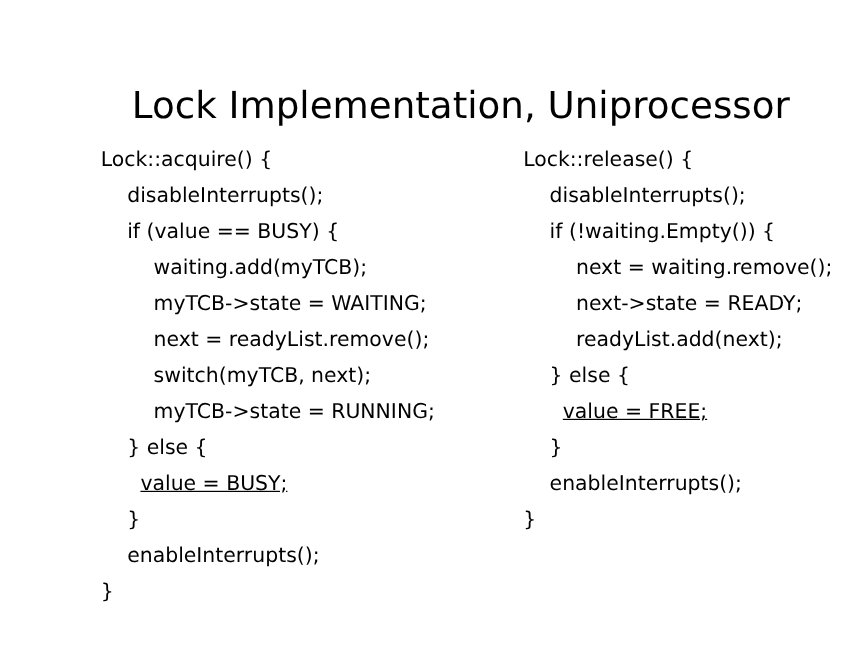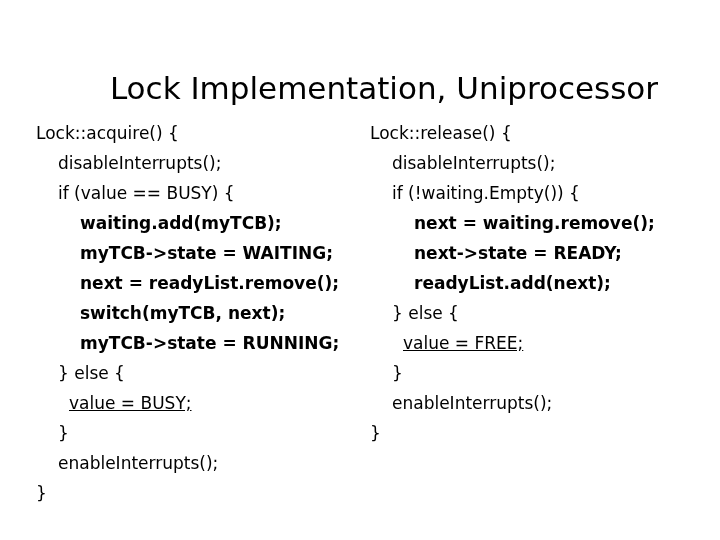--- a/index.html
+++ b/index.html
@@ -60,35 +60,36 @@
     color: #000000;
     white-space: pre;
   }
 
   #col-acquire {
     left: 36px;
     width: 330px;
   }
 
   #col-release {
-    left: 370px;
+    left: 388px;
     width: 330px;
   }
 
   .code-line {
     display: block;
     height: 30px;
     line-height: 30px;
     white-space: pre;
+    margin-left: 48px;
   }
 
   
   .ind-0 { padding-left: 0px; }
   .ind-1 { padding-left: 22px; }
-  .ind-2 { padding-left: 44px; font-weight: bold; }
+  .ind-2 { padding-left: 44px; }
   .ind-1h { padding-left: 33px; text-decoration: underline; }
 </style>
 </head>
 <body>
 
 <div class="slide">
 
   <h1 class="slide-title">Lock Implementation, Uniprocessor</h1>
 
   <div class="code-body">

